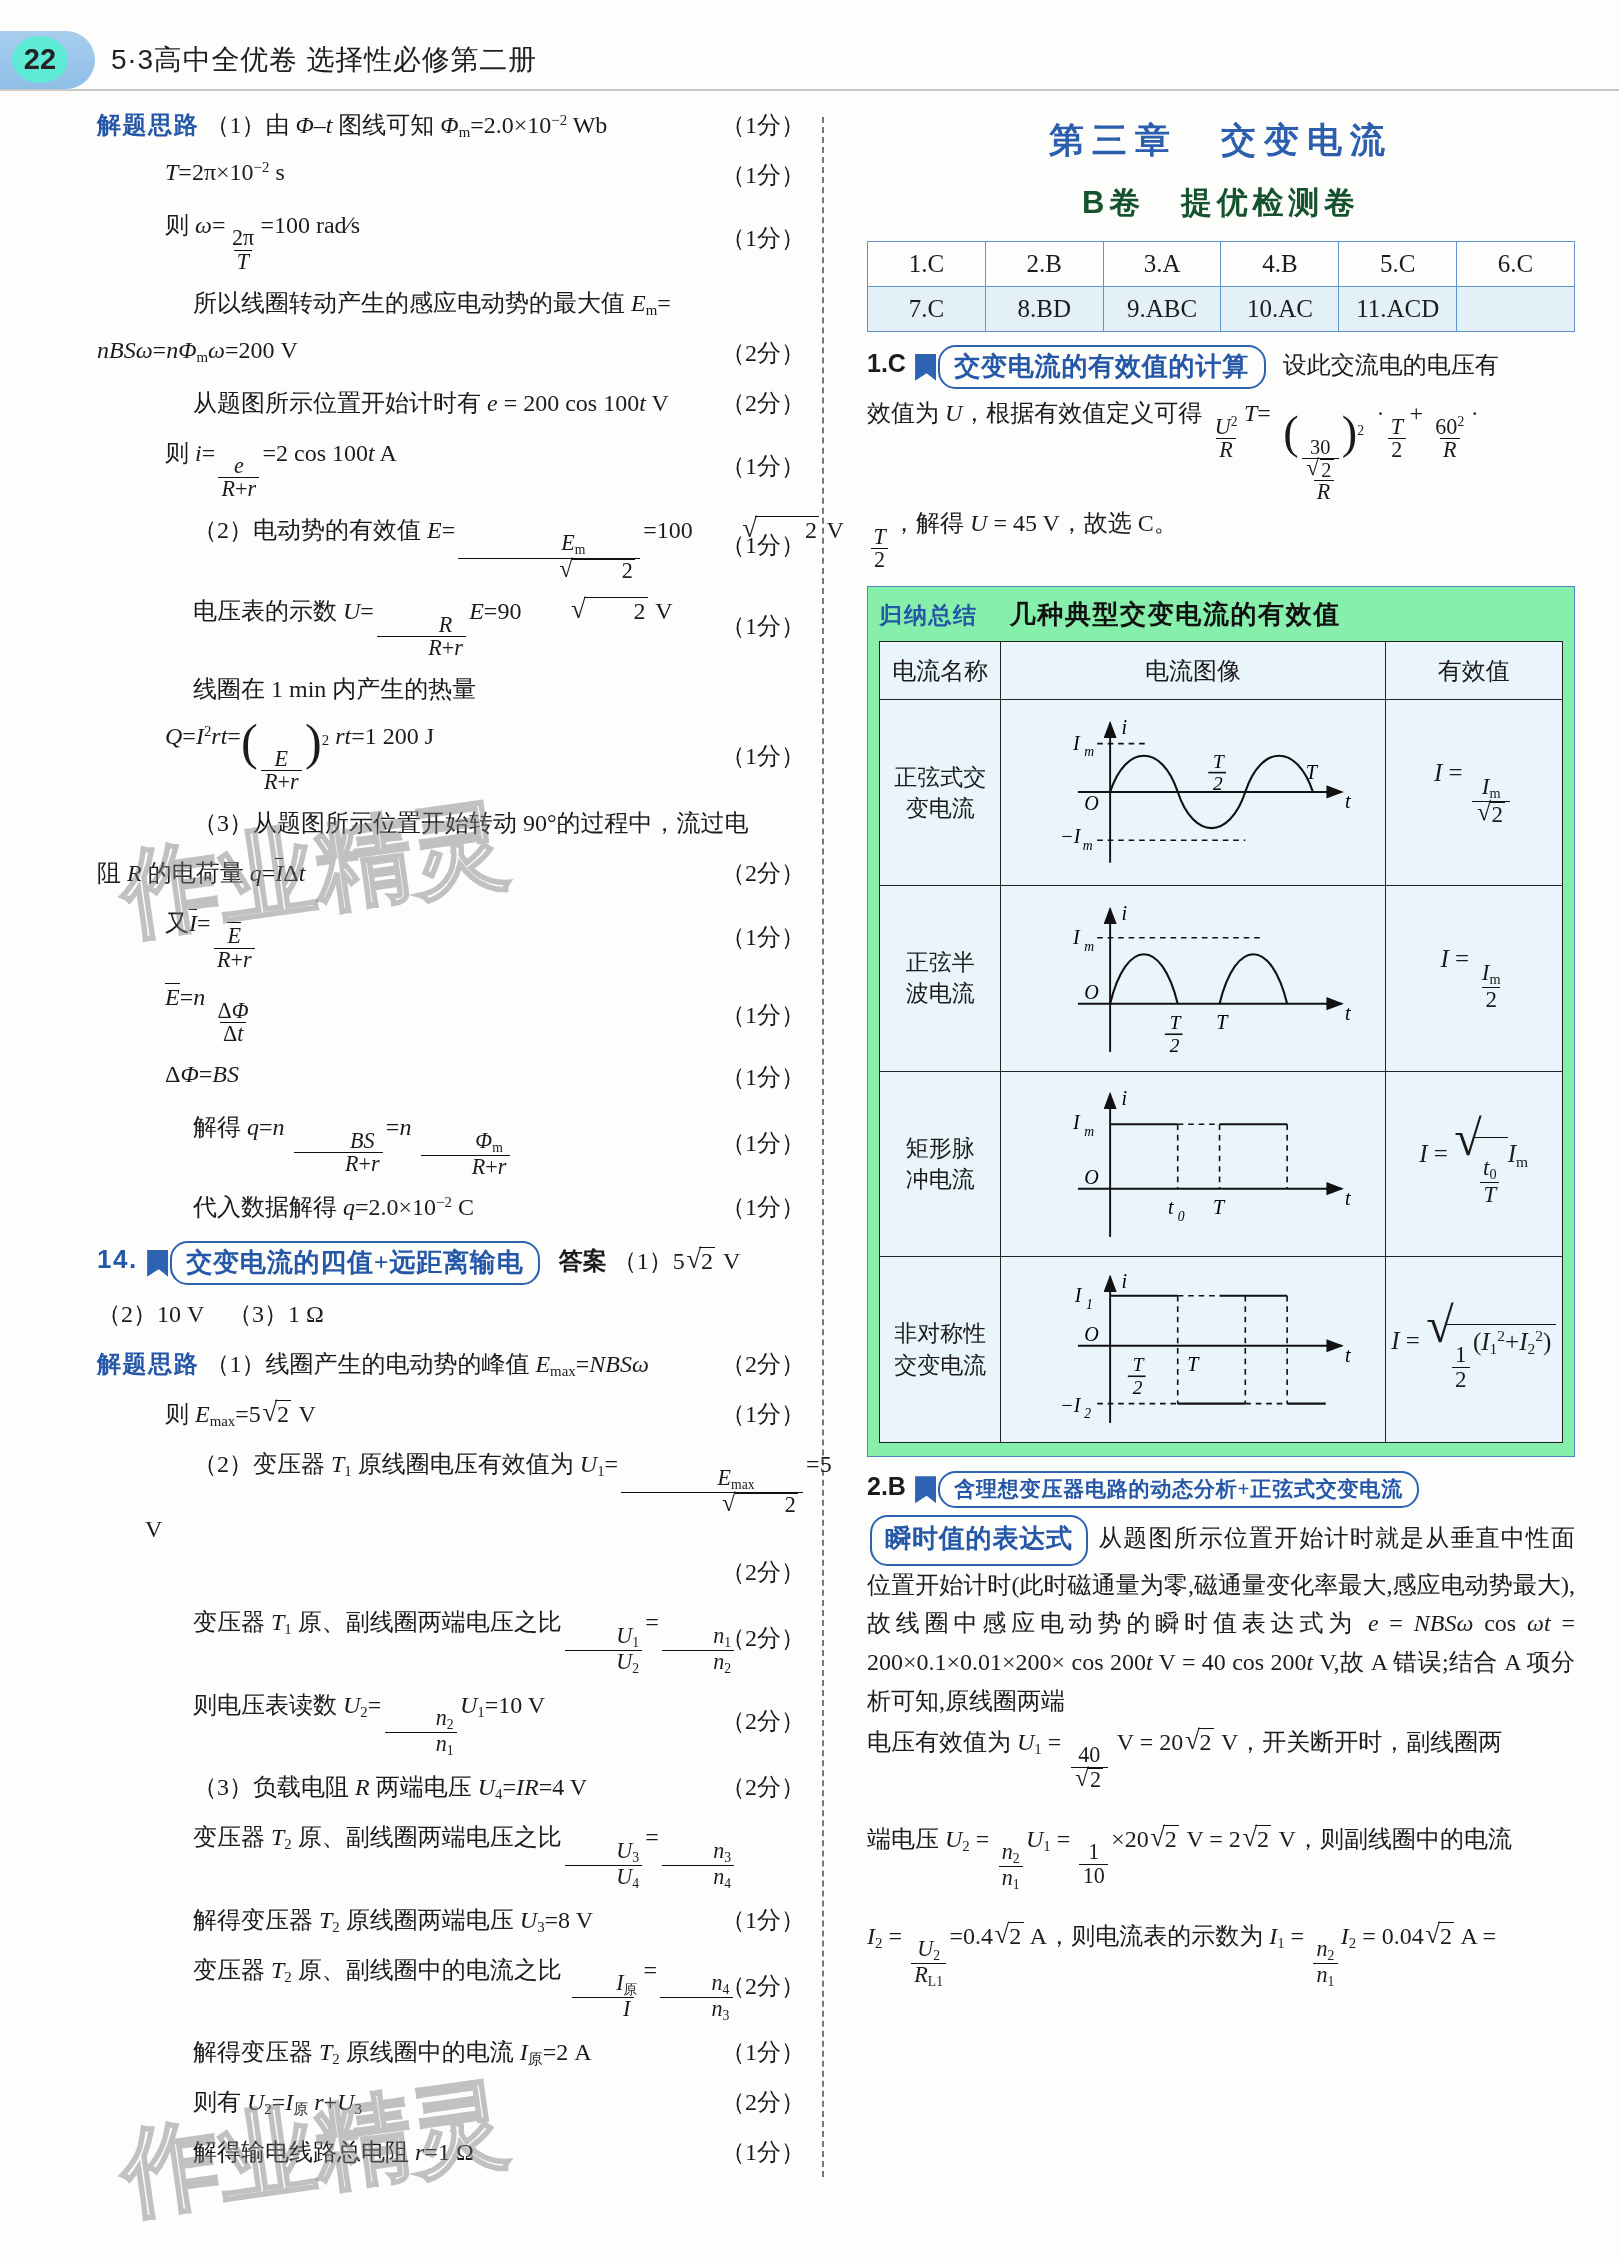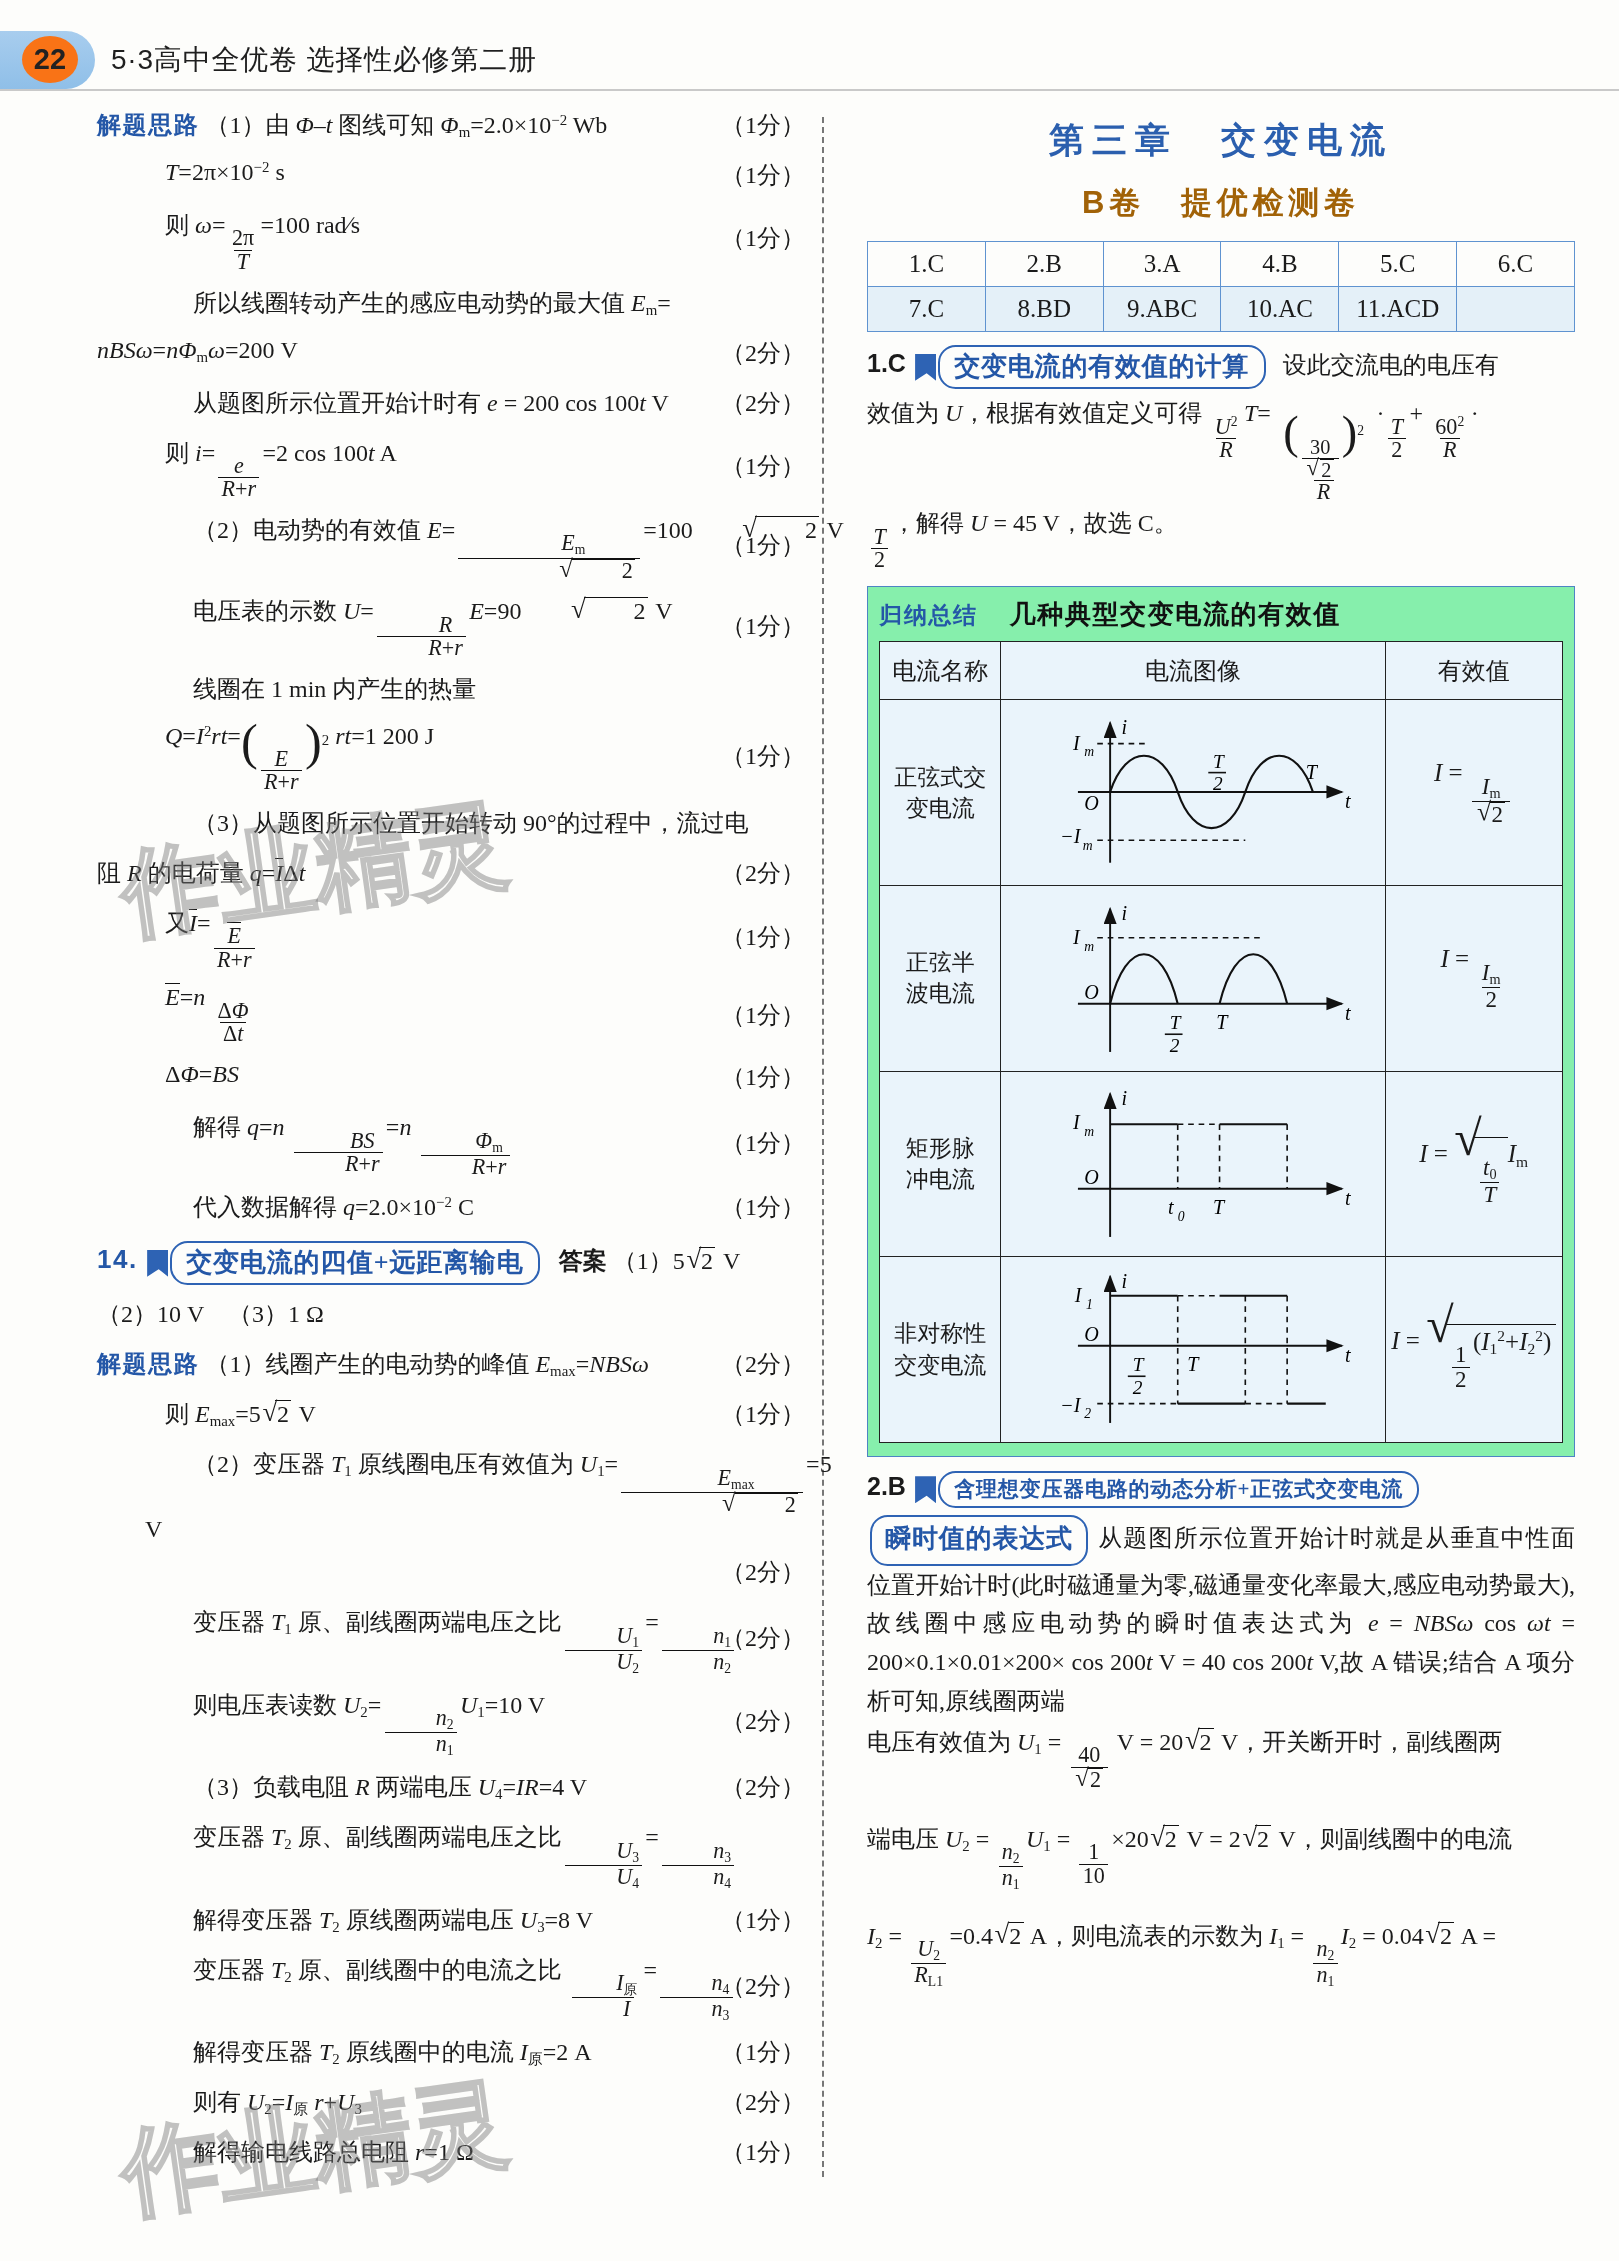--- a/index.html
+++ b/index.html
@@ -16,22 +16,22 @@
   
   #header {
     position:absolute; left:0; top:31px; width:100%; height:58px;
   }
   #page-tab {
     position:absolute; left:0; top:0; width:95px; height:58px;
     background:linear-gradient(180deg,#a8cdee,#8fbfe8);
     border-radius:0 29px 29px 0;
   }
   #page-num {
-    position:absolute; left:22px; top:4.8px; width:56px; height:47px;
-    background:#f97316; border-radius:50%;
+    position:absolute; left:12px; top:4.8px; width:56px; height:47px;
+    background:#5eead4; border-radius:50%;
     display:flex; align-items:center; justify-content:center;
     font-family:"Liberation Sans", sans-serif;
     font-weight:bold; font-size:29px; color:#222;
   }
   #book-title {
     position:absolute; left:111px; top:9.7px;
     font-family:"Liberation Sans", sans-serif;
     font-size:28px; color:#1f1f1f; letter-spacing:0.8px;
     white-space:nowrap;
   }
@@ -121,21 +121,21 @@
 
   
   #chapter-title {
     text-align:center; color:#2b5fae; font-weight:bold;
     font-size:35px; letter-spacing:8px; margin:8px 0 17.7px 0;
     font-family:"Liberation Serif", serif;
   }
   #paper-title {
     text-align:center; font-weight:bold; font-size:31px;
     letter-spacing:4.8px; margin:0 0 17.7px 0;
-    font-family:"Liberation Sans", sans-serif; color:#a16207;
+    font-family:"Liberation Sans", sans-serif; color:#14532d;
   }
   #answer-table {
     width:100%; border-collapse:collapse; margin-bottom:13px;
   }
   #answer-table td {
     border:1.6px solid #5f93d0; height:45px; text-align:center;
     font-size:25px; padding:0 3.2px; width:16.66%;
   }
   #answer-table tr:nth-child(2) td { background:#e4f0f8; }
 

